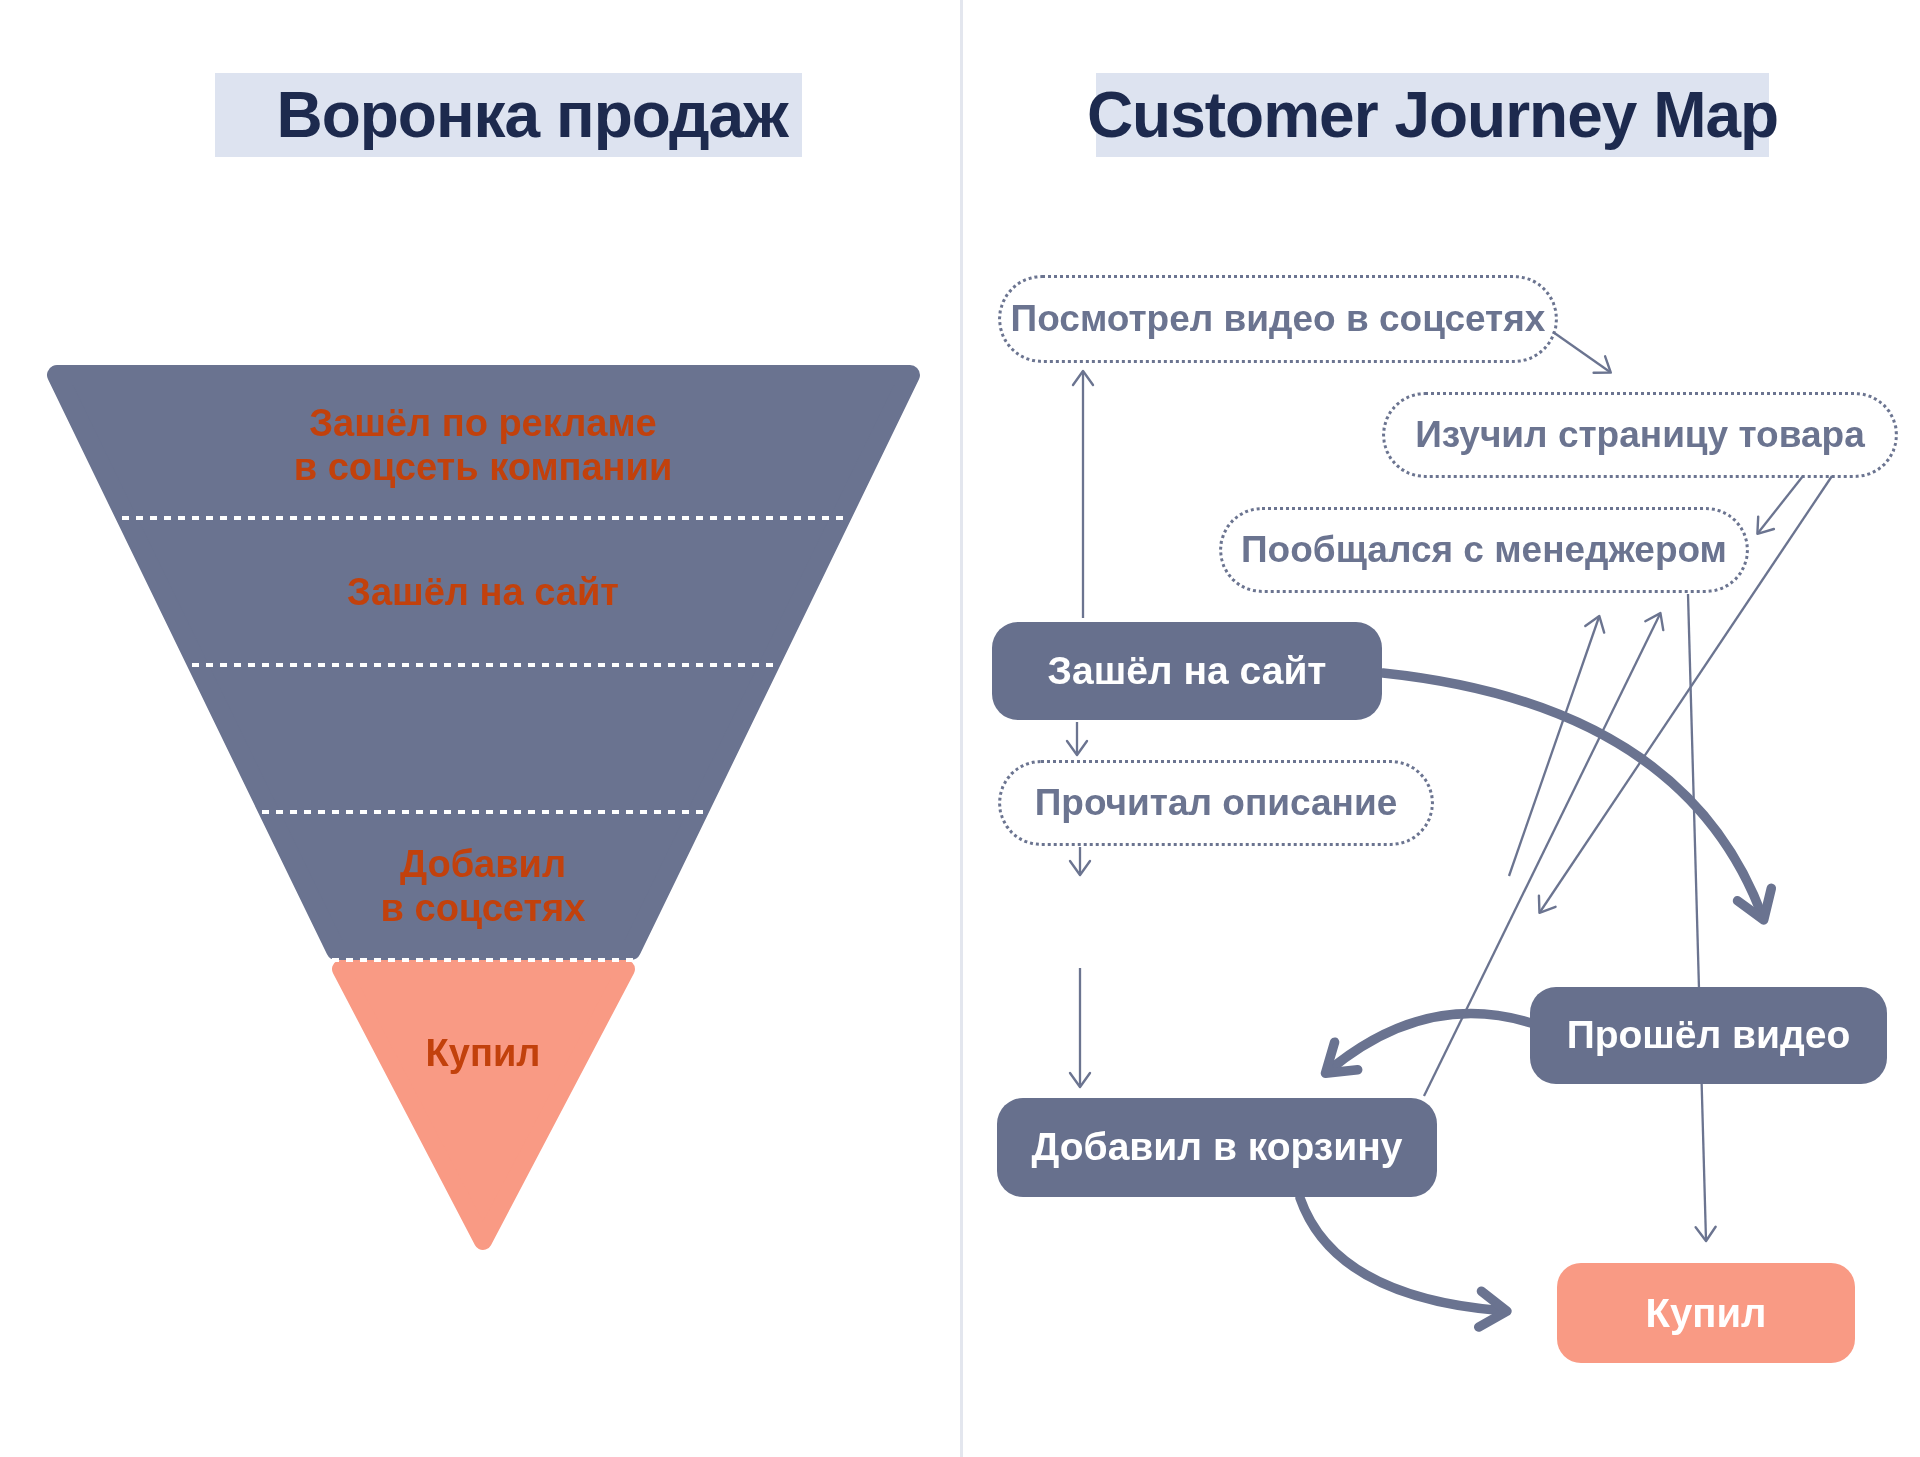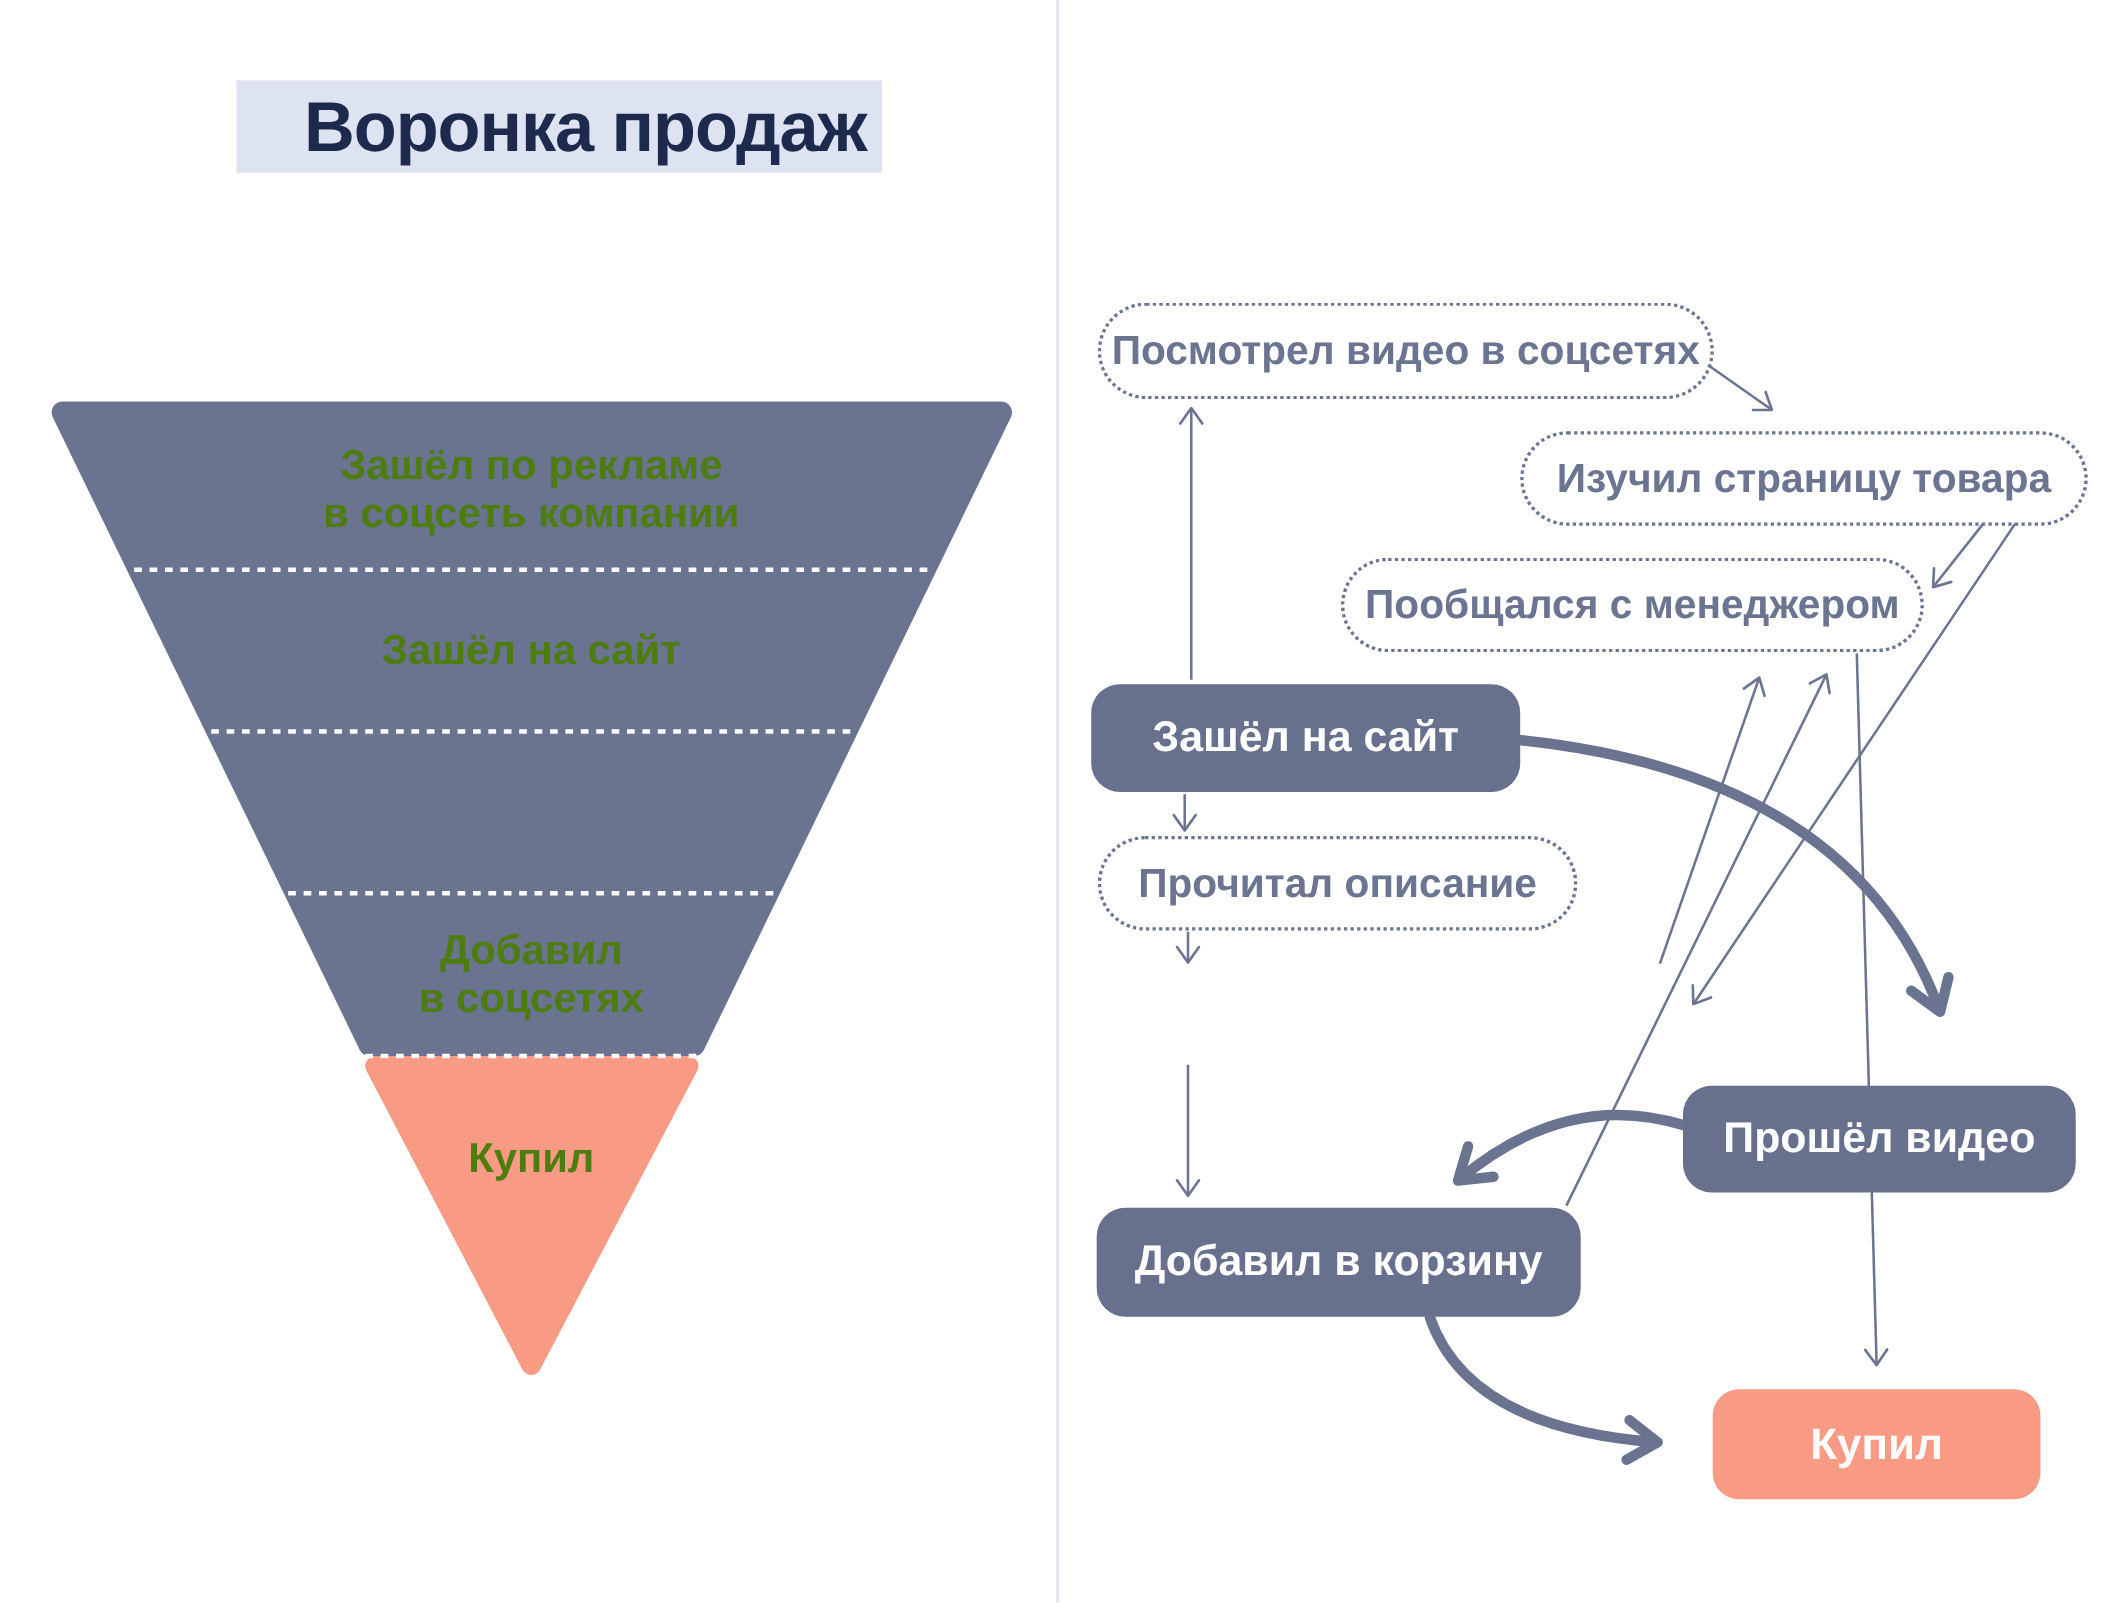--- a/index.html
+++ b/index.html
@@ -16,21 +16,21 @@
 
   .title-bar{
     position:absolute;height:84px;background:var(--title_bg);color:var(--navy);
     display:flex;align-items:center;justify-content:center;
     font-size:64px;font-weight:bold;letter-spacing:-1px;white-space:nowrap;
   }
   #t1{left:215px;top:73px;width:540px;padding-left:47px;}
   #t2{left:1096px;top:73px;width:673px;}
 
   .fl{
-    position:absolute;left:183px;width:600px;color:#4d7c0f;font-weight:bold;
+    position:absolute;left:183px;width:600px;color:#c2410c;font-weight:bold;
     font-size:38px;line-height:1.16;text-align:center;white-space:pre-line;
     display:flex;align-items:center;justify-content:center;
   }
   #fl0{top:392px;height:106px;}
   #fl1{top:566px;height:52px;}
   #fl2{top:692px;height:106px;}
   #fl3{top:834px;height:104px;}
   #fl4{top:1027px;height:52px;}
 
   .node{
@@ -99,20 +99,21 @@
     <path class="thin" d="M1688,594 L1706,1240" marker-end="url(#mthin)"></path>
 
     <path class="thick" d="M1383,673 Q1685,705 1763,918" marker-end="url(#mthick)"></path>
     <path class="thick" d="M1531,1023 Q1425,990 1327,1072" marker-end="url(#mthick)"></path>
     <path class="thick" d="M1300,1198 Q1335,1298 1505,1311" marker-end="url(#mthick)"></path>
   </svg>
 
   <div class="divider"></div>
 
   <div class="title-bar" id="t1">Воронка продаж</div>
+  <div class="title-bar" id="t2">Customer Journey Map</div>
 
   <div class="fl" id="fl0">Зашёл по рекламе
 в соцсеть компании</div>
   <div class="fl" id="fl1">Зашёл на сайт</div>
   <div class="fl" id="fl3">Добавил
 в соцсетях</div>
   <div class="fl" id="fl4">Купил</div>
 
   <div class="node dotted" id="n0">Посмотрел видео в соцсетях</div>
   <div class="node dotted" id="n1">Изучил страницу товара</div>

